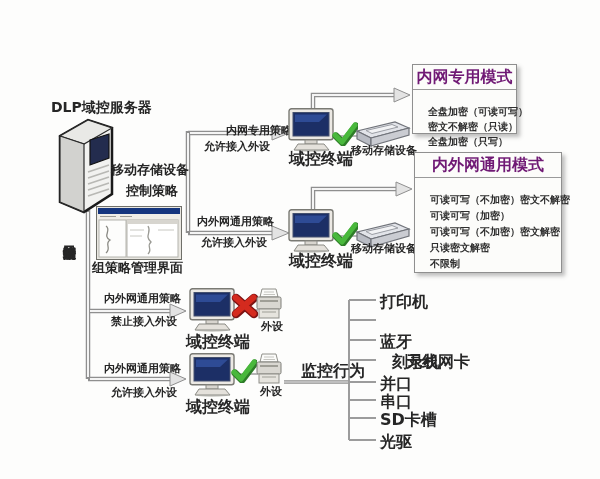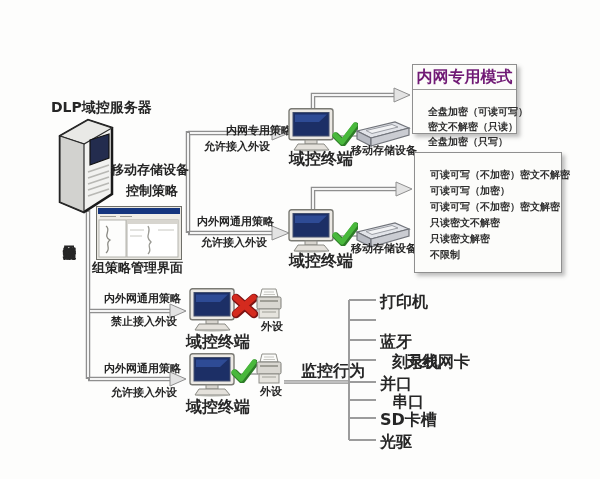--- a/index.html
+++ b/index.html
@@ -243,32 +243,32 @@
   <div class="box box1">
     <div class="bt">内网专用模式</div>
     <ul>
       <li>全盘加密（可读可写）</li>
       <li>密文不解密（只读）</li>
       <li>全盘加密（只写）</li>
     </ul>
   </div>
 
   <div class="box box2">
+    <div class="bt">内外网通用模式</div>
     <ul>
       <li>可读可写（不加密）密文不解密</li>
       <li>可读可写（加密）</li>
       <li>可读可写（不加密）密文解密</li>
-      <li>只读密文不解密</li>
       <li>只读密文解密</li>
       <li>不限制</li>
     </ul>
   </div>
 
   <div class="lbl s12" style="left:380px;top:293px;">打印机</div>
   <div class="lbl s12" style="left:392px;top:313px;margin-top:40px;">刻录机</div>
   <div class="lbl s12" style="left:380px;top:333px;">蓝牙</div>
   <div class="lbl s12" style="left:380px;top:353px;margin-left:26px;">无线网卡</div>
   <div class="lbl s12" style="left:380px;top:375px;">并口</div>
-  <div class="lbl s12" style="left:392px;top:393px;">串口</div>
+  <div class="lbl s12" style="left:380px;top:393px;">串口</div>
   <div class="lbl s12" style="left:380px;top:411px;">SD卡槽</div>
   <div class="lbl s12" style="left:380px;top:433px;">光驱</div>
 
 </div>
 
 </body></html>

